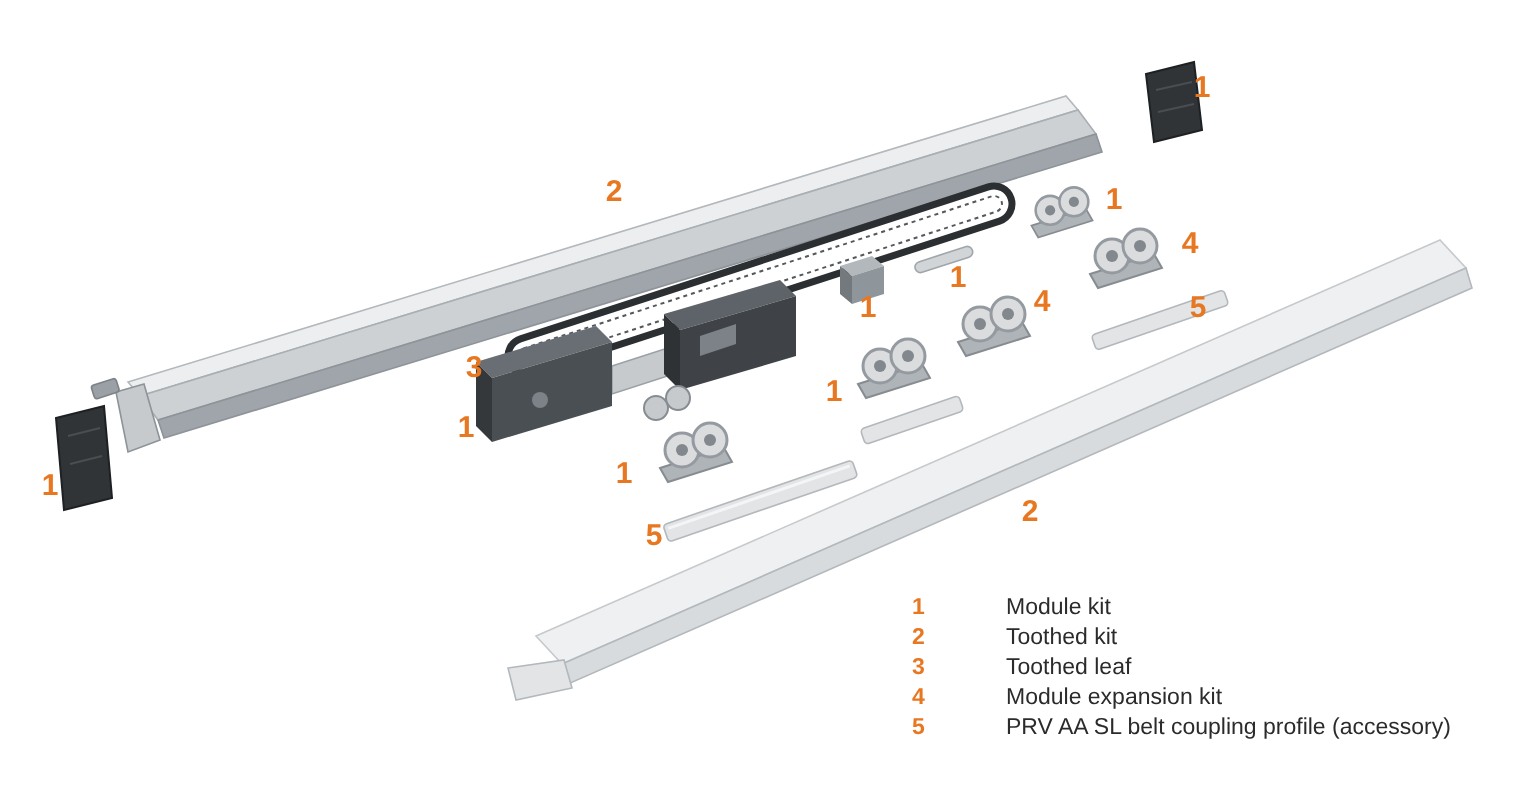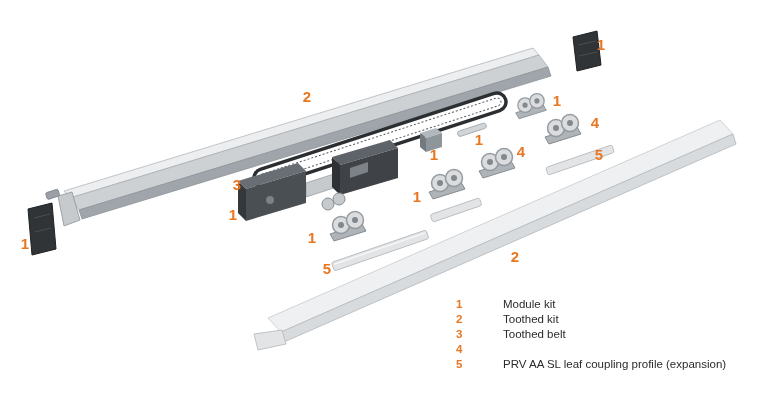--- a/index.html
+++ b/index.html
@@ -140,24 +140,25 @@
     <div class="legend-row">
       <span class="legend-num">1</span>
       <span class="legend-text">Module kit</span>
     </div>
     <div class="legend-row">
       <span class="legend-num">2</span>
       <span class="legend-text">Toothed kit</span>
     </div>
     <div class="legend-row">
       <span class="legend-num">3</span>
-      <span class="legend-text">Toothed belt</span>
+      <span class="legend-text">Toothed leaf</span>
     </div>
     <div class="legend-row">
       <span class="legend-num">4</span>
+      <span class="legend-text">Module expansion kit</span>
     </div>
     <div class="legend-row">
       <span class="legend-num">5</span>
-      <span class="legend-text">PRV AA SL leaf coupling profile (expansion)</span>
+      <span class="legend-text">PRV AA SL belt coupling profile (accessory)</span>
     </div>
   </div>
 
 </div>
 
 </body></html>

